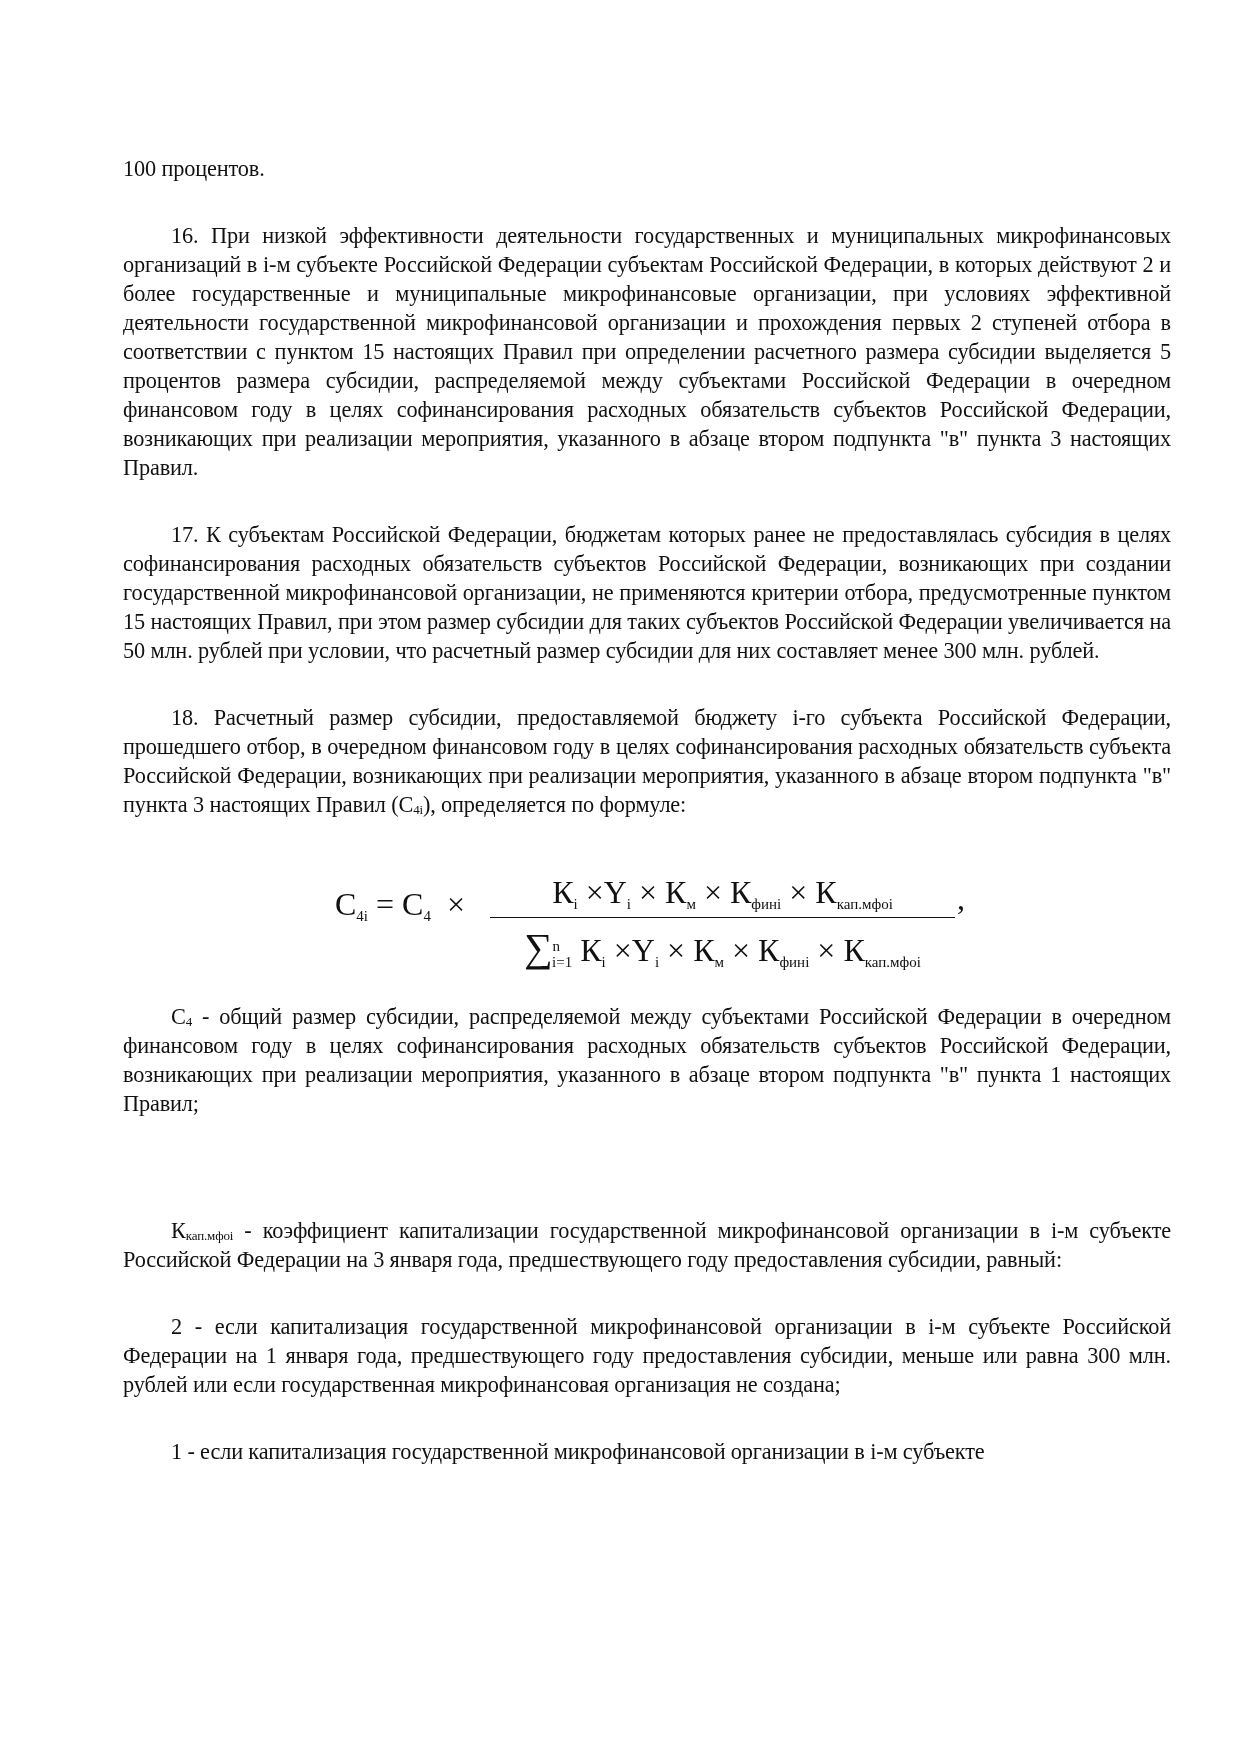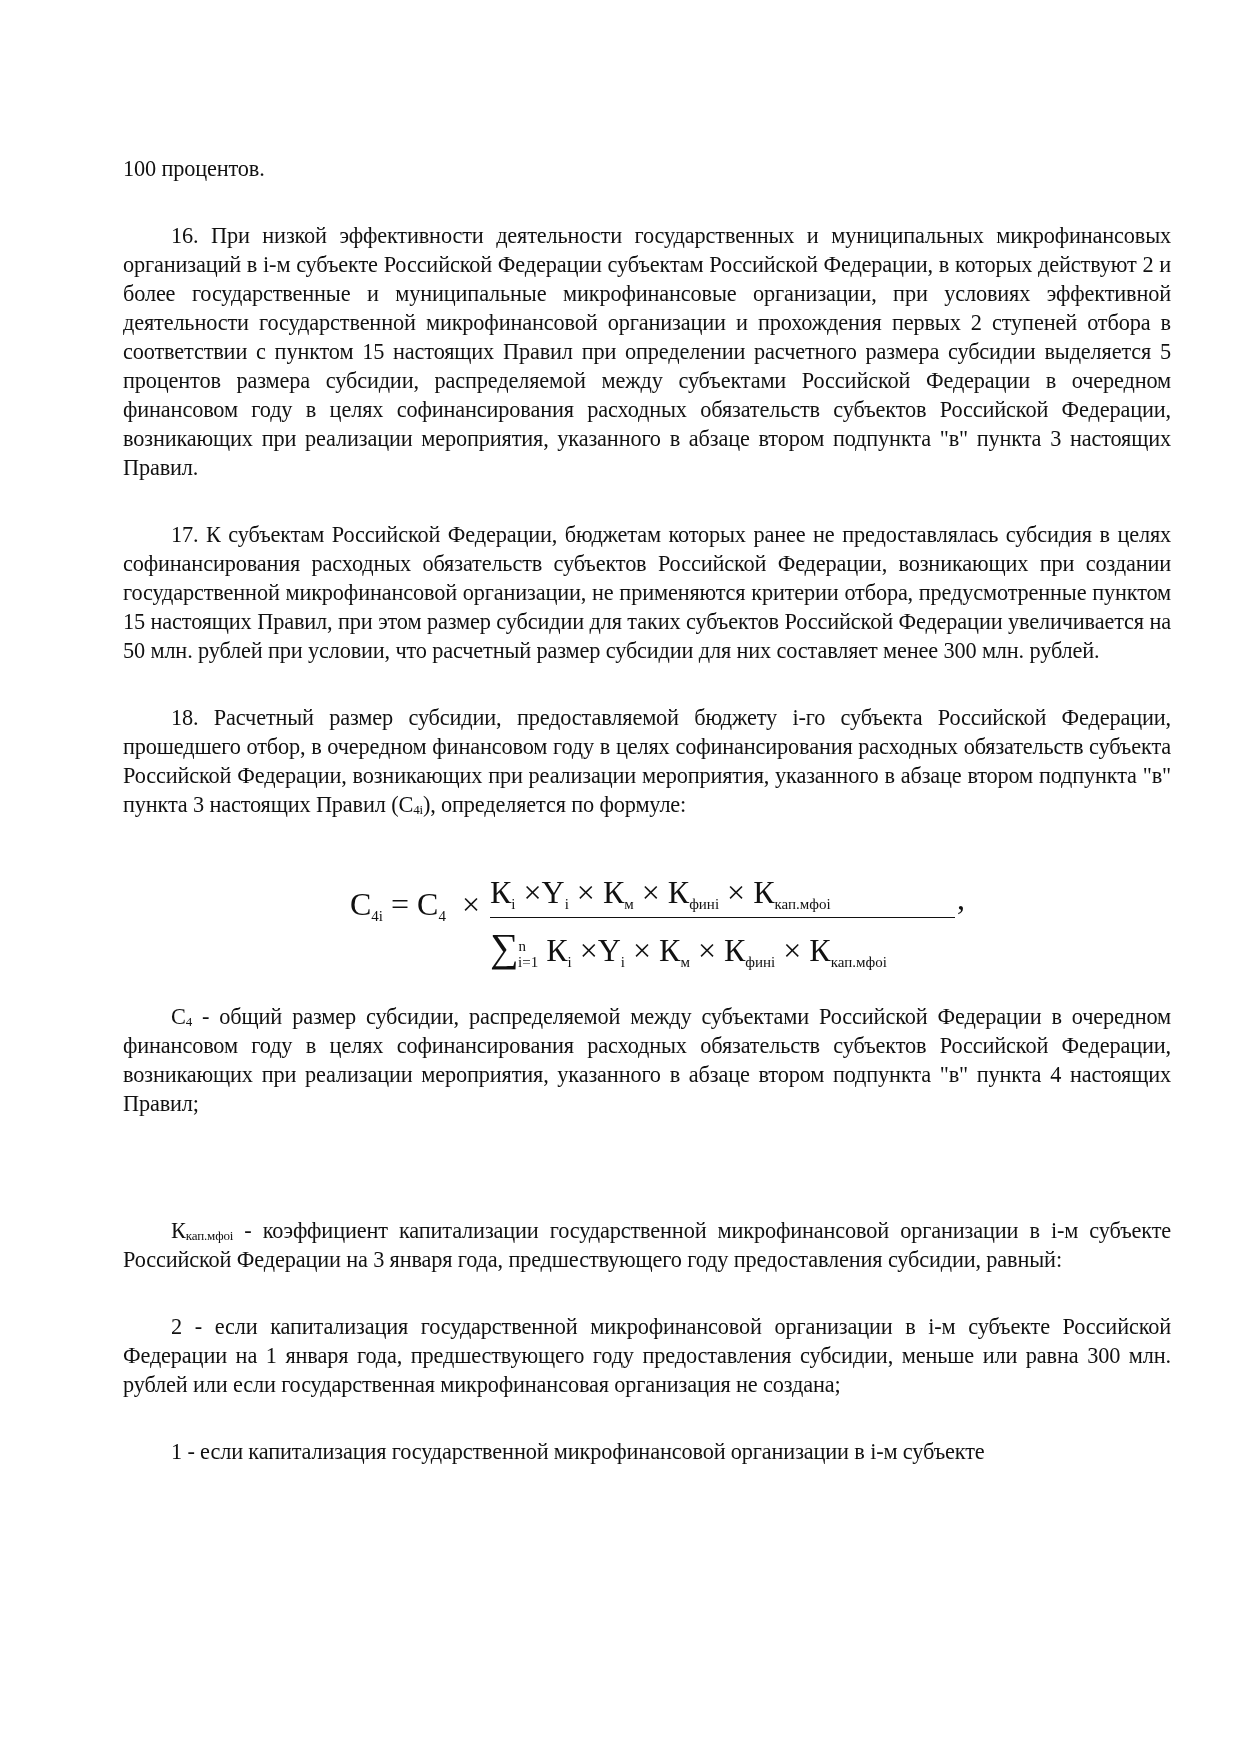--- a/index.html
+++ b/index.html
@@ -12,22 +12,22 @@
       font-size: 22.3px; line-height: 29px; text-align: justify;
       margin: 4px; text-indent: 48px; letter-spacing: -0.15px;
     }
     .p.noindent { text-indent: 0; }
     .gap { height: 30px; }
     sub.s { font-size: 13px; vertical-align: -2px; line-height: 0; }
     .formula {
       position: absolute; left: 335px; top: 870px; height: 110px;
       font-size: 32px; white-space: nowrap;
     }
-    .formula .lhs { position: absolute; left: 15px; top: 16px; text-align: center; }
-    .formula .frac { position: absolute; left: 155px; top: 0; width: 465px; }
+    .formula .lhs { position: absolute; left: 0; top: 16px; text-align: center; }
+    .formula .frac { position: absolute; left: 155px; top: 0; width: 465px; text-align: center; }
     .formula .num { height: 44px; line-height: 44px; }
     .formula .bar { border-top: 1.6px solid #111; margin: 3px 0 6px 0; }
     .formula .den { height: 44px; line-height: 44px; }
     .formula .comma { position: absolute; left: 622px; top: 10px; }
     .formula sub { font-size: 15px; vertical-align: -6px; }
     .formula sup { font-size: 15px; vertical-align: 10px; }
     .sigma { font-size: 40px; }
   </style>
 </head>
 <body>
@@ -35,21 +35,21 @@
 <div class="page">
   <p class="p noindent">100 процентов.</p>
   <div class="gap"></div>
   <p class="p">16. При низкой эффективности деятельности государственных и муниципальных микрофинансовых организаций в i-м субъекте Российской Федерации субъектам Российской Федерации, в которых действуют 2 и более государственные и муниципальные микрофинансовые организации, при условиях эффективной деятельности государственной микрофинансовой организации и прохождения первых 2 ступеней отбора в соответствии с пунктом 15 настоящих Правил при определении расчетного размера субсидии выделяется 5 процентов размера субсидии, распределяемой между субъектами Российской Федерации в очередном финансовом году в целях софинансирования расходных обязательств субъектов Российской Федерации, возникающих при реализации мероприятия, указанного в абзаце втором подпункта "в" пункта 3 настоящих Правил.</p>
   <div class="gap"></div>
   <p class="p">17. К субъектам Российской Федерации, бюджетам которых ранее не предоставлялась субсидия в целях софинансирования расходных обязательств субъектов Российской Федерации, возникающих при создании государственной микрофинансовой организации, не применяются критерии отбора, предусмотренные пунктом 15 настоящих Правил, при этом размер субсидии для таких субъектов Российской Федерации увеличивается на 50 млн. рублей при условии, что расчетный размер субсидии для них составляет менее 300 млн. рублей.</p>
   <div class="gap"></div>
   <p class="p"><span>18. Расчетный размер субсидии, предоставляемой бюджету i-го субъекта Российской Федерации, прошедшего отбор, в очередном финансовом году в целях софинансирования расходных обязательств субъекта Российской Федерации, возникающих при реализации мероприятия, указанного в абзаце втором подпункта "в" пункта 3 настоящих Правил (С</span><sub class="s">4i</sub><span>), определяется по формуле:</span></p>
   <div style="height:145px"></div>
   <div class="gap"></div>
-  <p class="p"><span>С</span><sub class="s">4</sub><span> - общий размер субсидии, распределяемой между субъектами Российской Федерации в очередном финансовом году в целях софинансирования расходных обязательств субъектов Российской Федерации, возникающих при реализации мероприятия, указанного в абзаце втором подпункта "в" пункта 4 настоящих Правил;</span></p>
+  <p class="p"><span>С</span><sub class="s">4</sub><span> - общий размер субсидии, распределяемой между субъектами Российской Федерации в очередном финансовом году в целях софинансирования расходных обязательств субъектов Российской Федерации, возникающих при реализации мероприятия, указанного в абзаце втором подпункта "в" пункта 1 настоящих Правил;</span></p>
   <div class="gap"></div>
   <div class="gap"></div>
   <div class="gap"></div>
   <p class="p"><span>К</span><sub class="s">кап.мфоi</sub><span> - коэффициент капитализации государственной микрофинансовой организации в i-м субъекте Российской Федерации на 3 января года, предшествующего году предоставления субсидии, равный:</span></p>
   <div class="gap"></div>
   <p class="p">2 - если капитализация государственной микрофинансовой организации в i-м субъекте Российской Федерации на 1 января года, предшествующего году предоставления субсидии, меньше или равна 300 млн. рублей или если государственная микрофинансовая организация не создана;</p>
   <div class="gap"></div>
   <p class="p">1 - если капитализация государственной микрофинансовой организации в i-м субъекте</p>
 </div>
 

